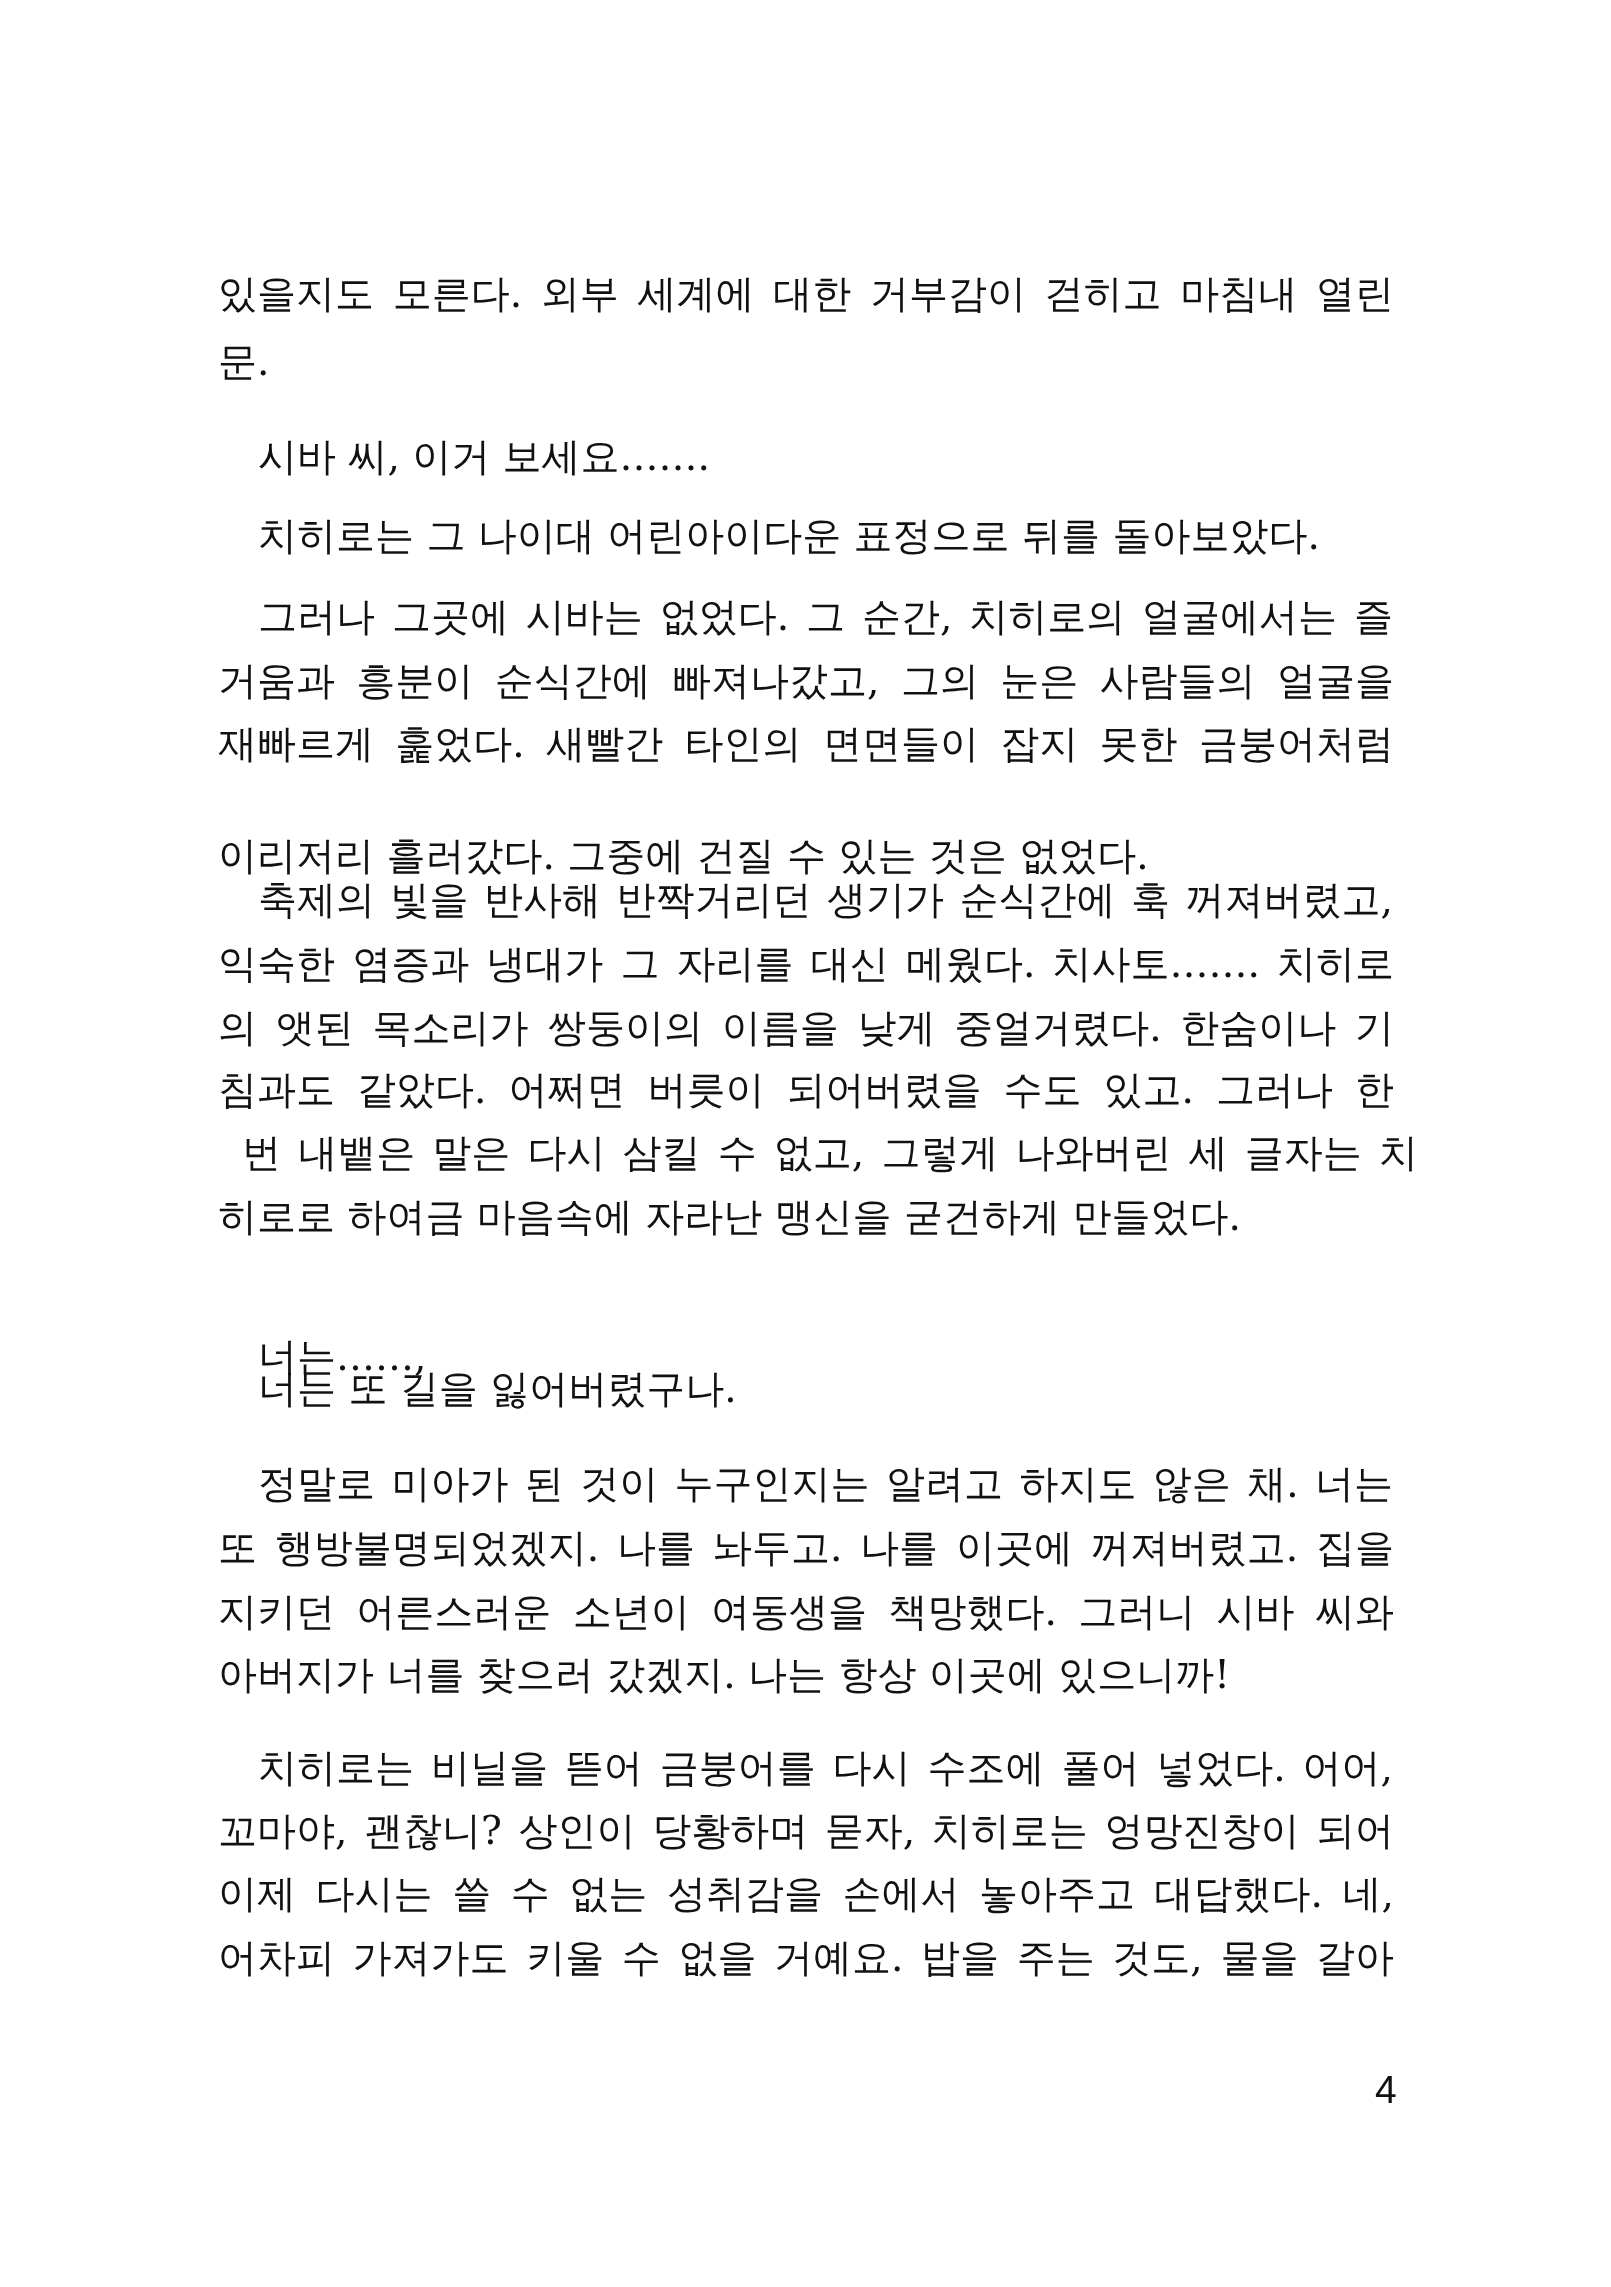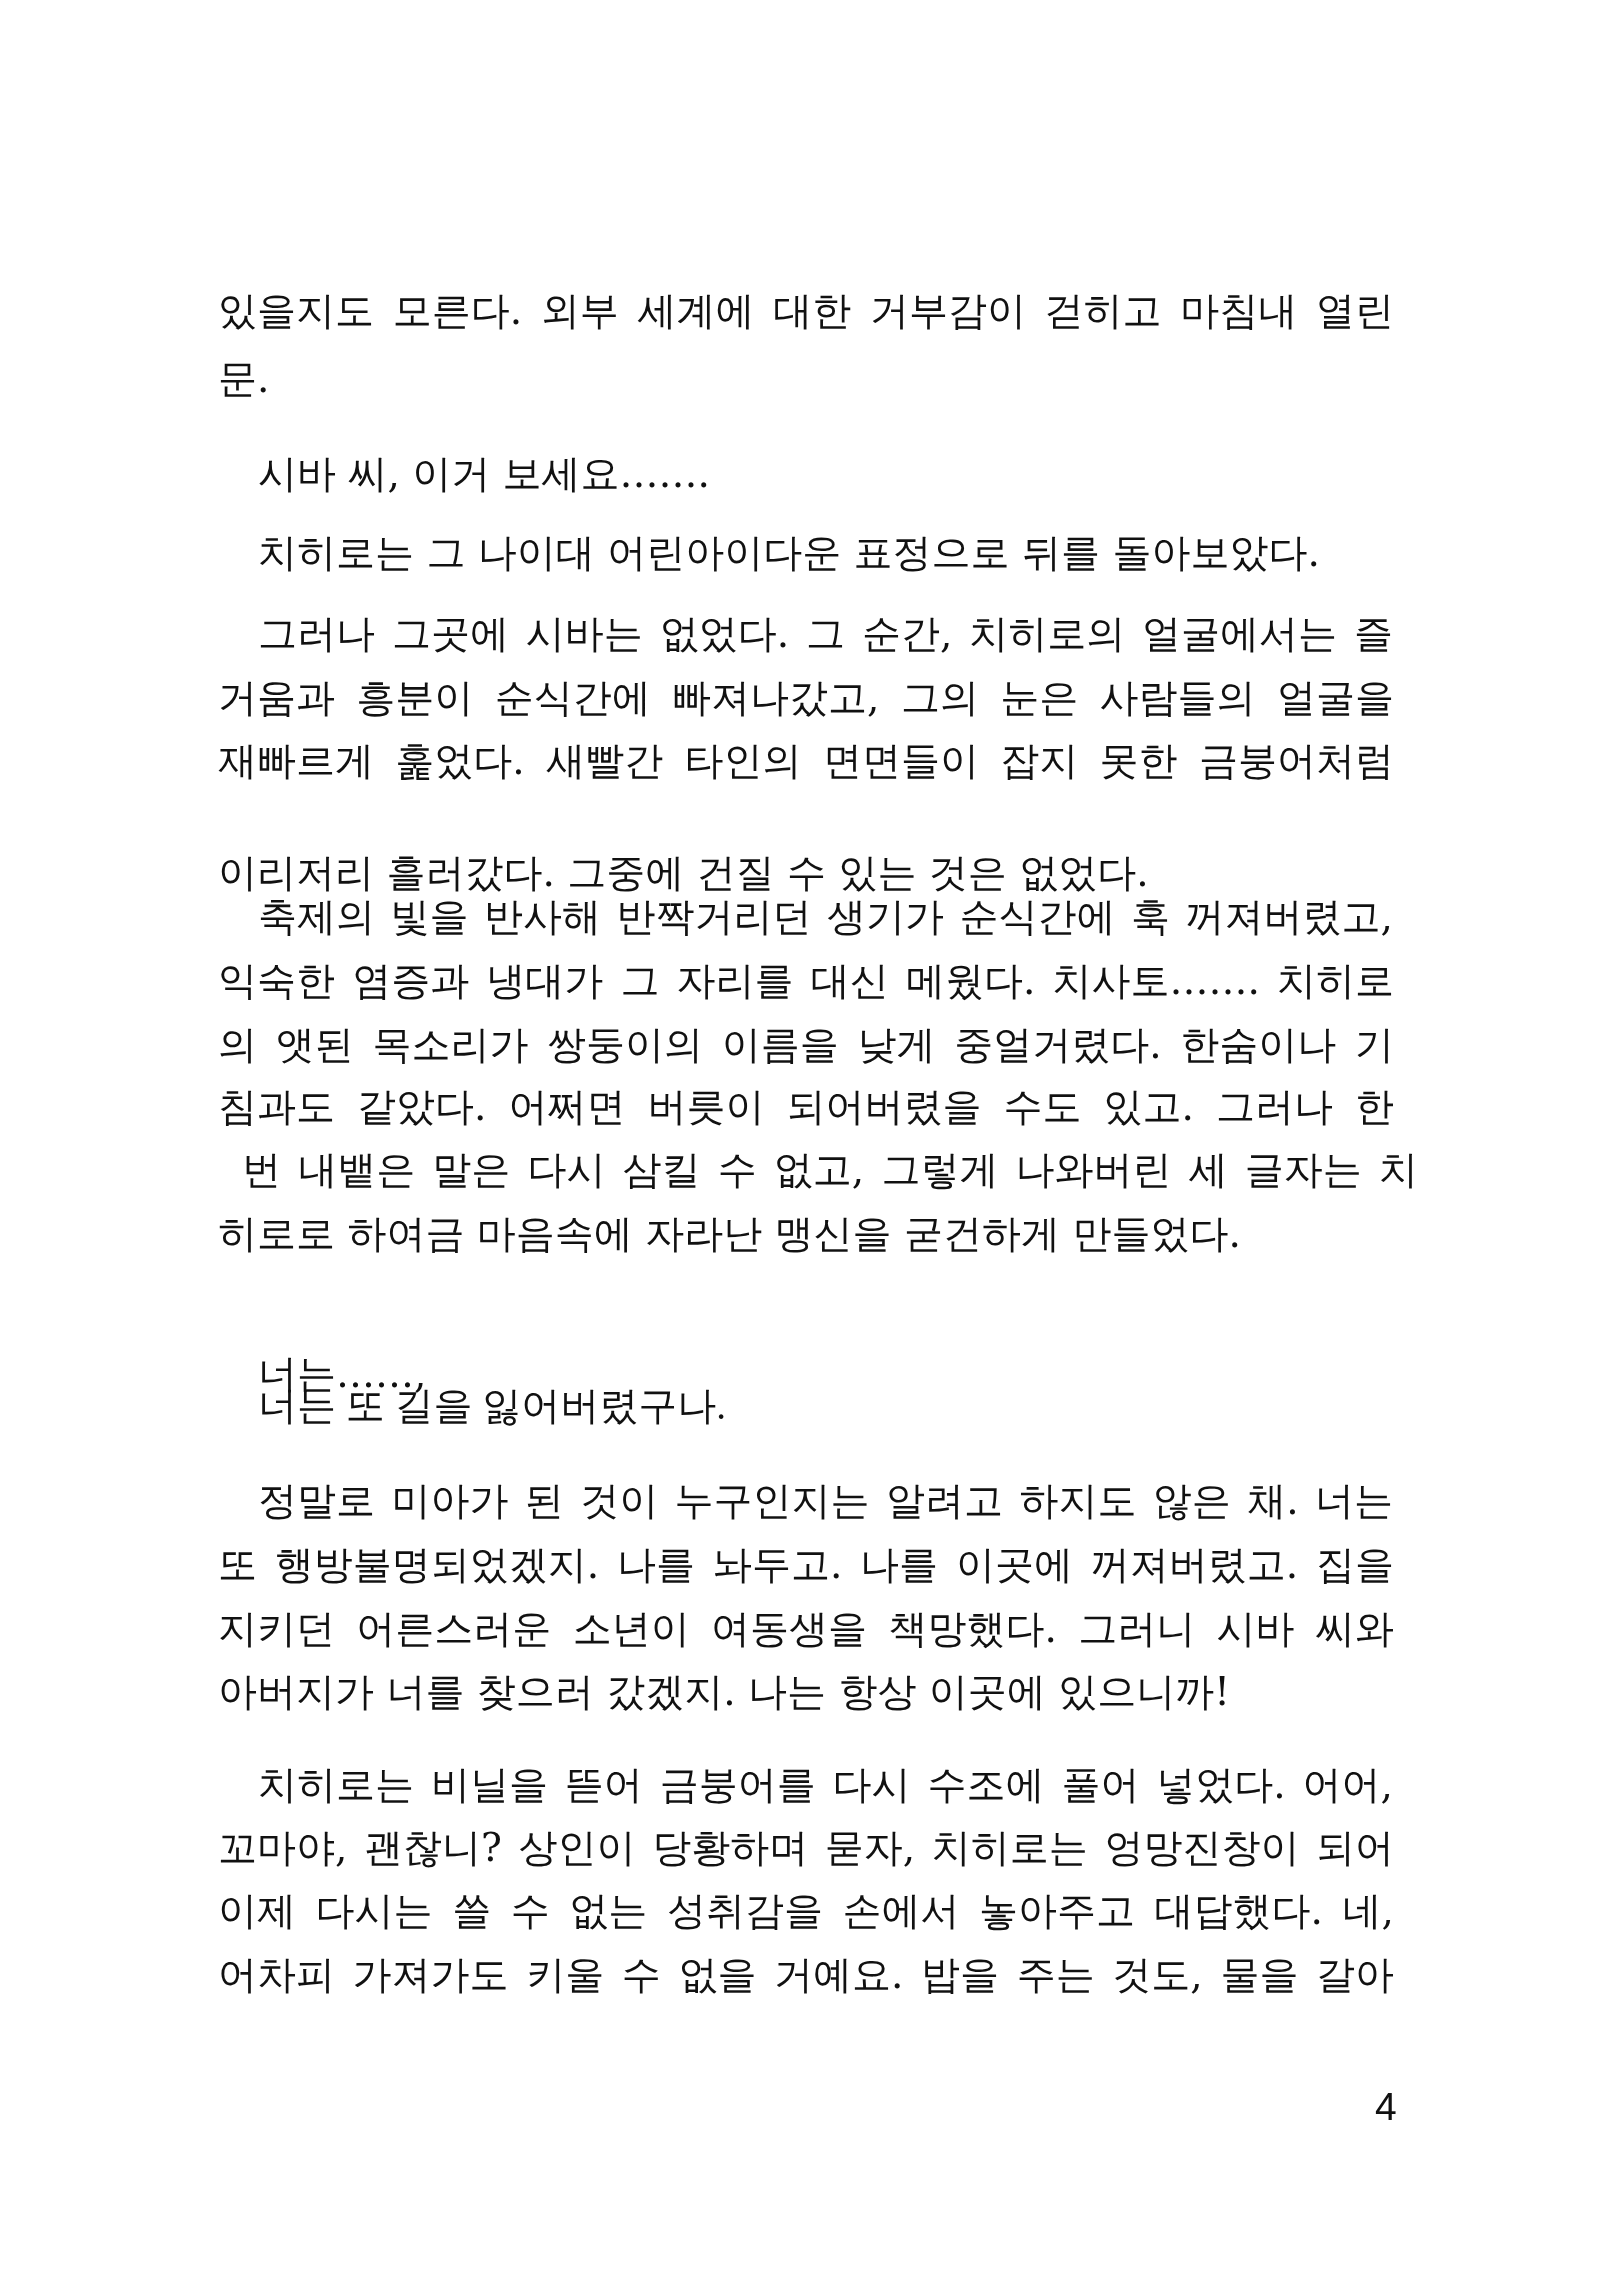--- a/index.html
+++ b/index.html
@@ -1,18 +1,18 @@
 <!DOCTYPE html>
 <html style="font-size:14.8px"><head>
 <meta charset="utf-8">
 <style>
   html, body { margin:0; padding:0; background:#ffffff; }
   body { width:1611px; height:2288px; position:relative; overflow:hidden;
          font-family:"DejaVu Serif", "Liberation Serif", serif; color:#111111; }
-  .page { position:absolute; left:0; top:17px; width:1611px; height:1692px; }
+  .page { position:absolute; left:0; top:0; width:1611px; height:1692px; }
   .line { position:absolute; left:218px; width:1176px; height:55px; line-height:55px;
           font-size:39px; white-space:nowrap; }
   .line.full { text-align:justify; text-align-last:justify; white-space:normal; }
   .line.indent { left:258px; width:1135px; }
   .footer-watermark { position:absolute; left:624px; top:2071px; font-size:37px;
           color:#cfcfcf; font-family:"Liberation Serif", serif; line-height:46px; }
   .page-number { position:absolute; left:1375px; top:2067px; font-size:39px;
           font-family:"Liberation Sans", sans-serif; color:#111; line-height:46px; }
 </style>
 </head>
@@ -28,21 +28,21 @@
       <div class="line full" style="top: 653px;">거움과 흥분이 순식간에 빠져나갔고, 그의 눈은 사람들의 얼굴을</div>
       <div class="line full" style="top: 716px;">재빠르게 훑었다. 새빨간 타인의 면면들이 잡지 못한 금붕어처럼</div>
       <div class="line" style="top: 780px; margin-top: 48px;">이리저리 흘러갔다. 그중에 건질 수 있는 것은 없었다.</div>
       <div class="line full indent" style="top: 872px;">축제의 빛을 반사해 반짝거리던 생기가 순식간에 훅 꺼져버렸고,</div>
       <div class="line full" style="top: 936px;">익숙한 염증과 냉대가 그 자리를 대신 메웠다. 치사토……. 치히로</div>
       <div class="line full" style="top: 1000px;">의 앳된 목소리가 쌍둥이의 이름을 낮게 중얼거렸다. 한숨이나 기</div>
       <div class="line full" style="top: 1062px;">침과도 같았다. 어쩌면 버릇이 되어버렸을 수도 있고. 그러나 한</div>
       <div class="line full" style="top: 1125px; margin-left: 24px;">번 내뱉은 말은 다시 삼킬 수 없고, 그렇게 나와버린 세 글자는 치</div>
       <div class="line" style="top: 1189px;">히로로 하여금 마음속에 자라난 맹신을 굳건하게 만들었다.</div>
       <div class="line indent" style="top: 1283px; margin-top: 46px;">너는……,</div>
-      <div class="line indent" style="top: 1361px; font-family: Liberation Serif, serif;">너는 또 길을 잃어버렸구나.</div>
+      <div class="line indent" style="top: 1361px;">너는 또 길을 잃어버렸구나.</div>
       <div class="line full indent" style="top: 1456px;">정말로 미아가 된 것이 누구인지는 알려고 하지도 않은 채. 너는</div>
       <div class="line full" style="top: 1520px;">또 행방불명되었겠지. 나를 놔두고. 나를 이곳에 꺼져버렸고. 집을</div>
       <div class="line full" style="top: 1584px;">지키던 어른스러운 소년이 여동생을 책망했다. 그러니 시바 씨와</div>
       <div class="line" style="top: 1647px;">아버지가 너를 찾으러 갔겠지. 나는 항상 이곳에 있으니까!</div>
       <div class="line full indent" style="top: 1740px;">치히로는 비닐을 뜯어 금붕어를 다시 수조에 풀어 넣었다. 어어,</div>
       <div class="line full" style="top: 1803px;">꼬마야, 괜찮니? 상인이 당황하며 묻자, 치히로는 엉망진창이 되어</div>
       <div class="line full" style="top: 1866px;">이제 다시는 쓸 수 없는 성취감을 손에서 놓아주고 대답했다. 네,</div>
       <div class="line full" style="top: 1930px;">어차피 가져가도 키울 수 없을 거예요. 밥을 주는 것도, 물을 갈아</div>
     </div>
   <div class="page-number">4</div>

